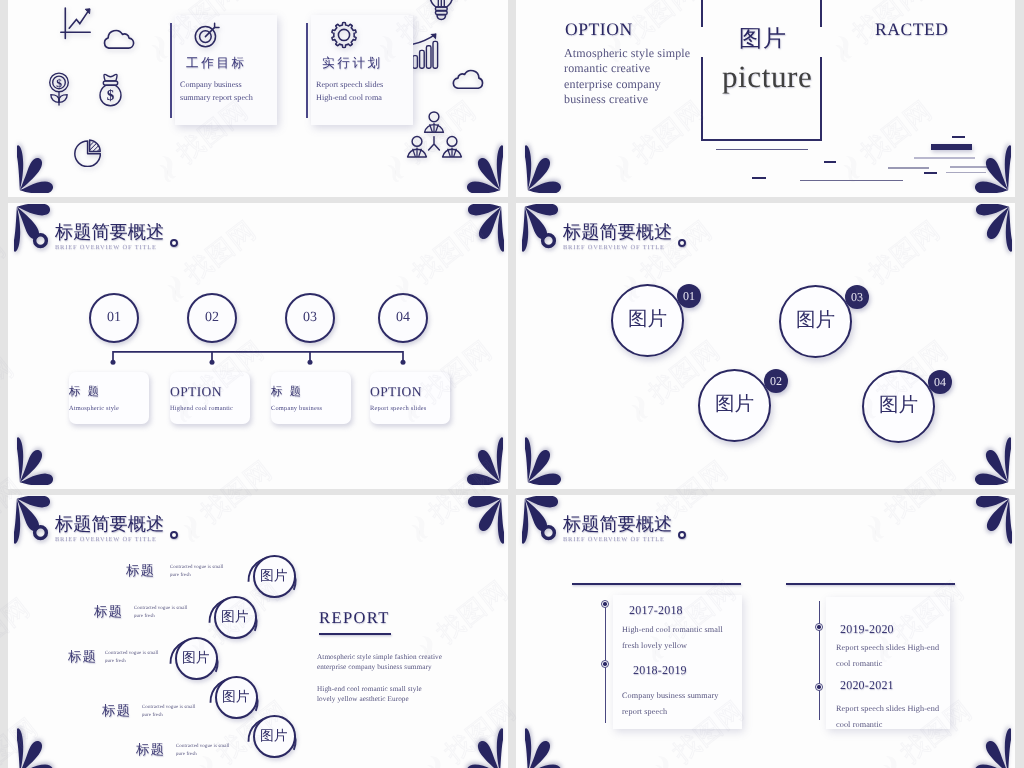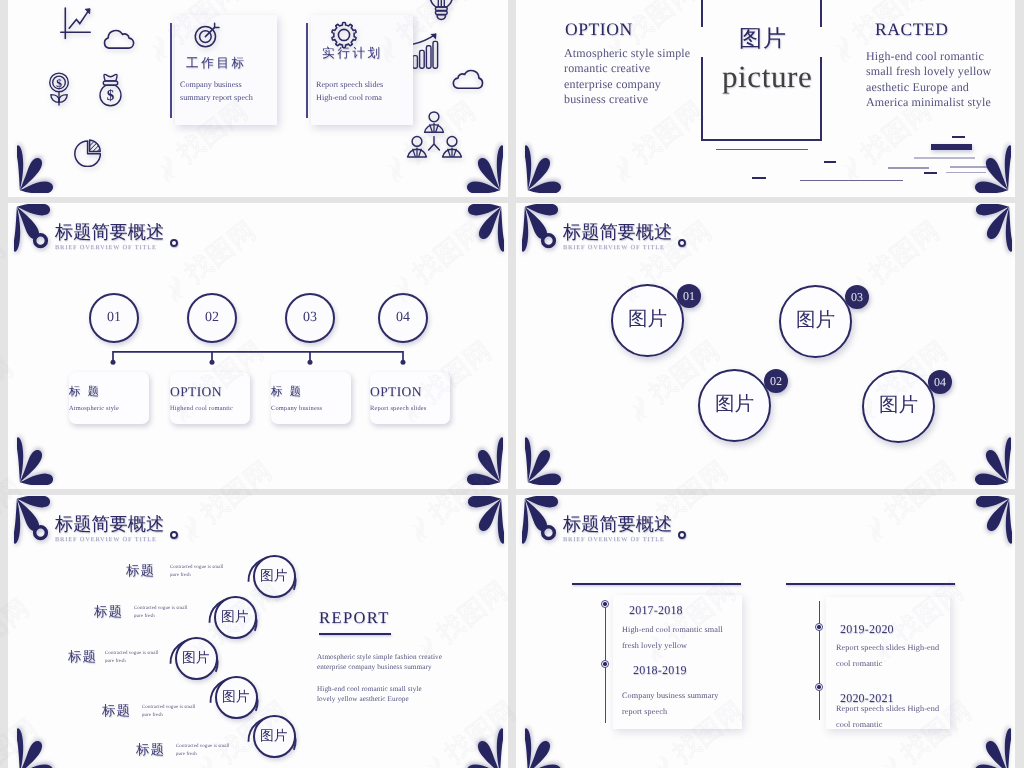--- a/index.html
+++ b/index.html
@@ -232,21 +232,21 @@
       <div class="s1cn" style="left:178.0px;top:143.0px">工作目标</div>
       <div class="s1en" style="left:172.0px;top:166.0px"><span>Company business</span><br><span>summary report spech</span></div>
       <div class="s1bar" style="left:298.0px;top:111.0px;height:95.0px"></div>
       <div class="s1card" style="left:303.0px;top:103.0px;width:102.0px;height:110.0px"></div>
       <div class="ico" style="left:322.0px;top:109.0px;width:28px;height:28px">
           <svg width="28" height="28" viewBox="0 0 28 28" fill="none" stroke="#2b2860" stroke-width="1.55" stroke-linejoin="round">
             <path d="M 12.47 3.92 Q 12.37 1.83 12.68 1.67 A 12.40 12.40 0 0 1 15.32 1.67 Q 15.63 1.83 15.53 3.92 A 10.20 10.20 0 0 1 18.69 4.94 Q 19.83 3.20 20.18 3.25 A 12.40 12.40 0 0 1 22.32 4.80 Q 22.47 5.11 21.17 6.74 A 10.20 10.20 0 0 1 23.12 9.43 Q 25.07 8.69 25.32 8.93 A 12.40 12.40 0 0 1 26.13 11.45 Q 26.08 11.79 24.06 12.34 A 10.20 10.20 0 0 1 24.06 15.66 Q 26.08 16.21 26.13 16.55 A 12.40 12.40 0 0 1 25.32 19.07 Q 25.07 19.31 23.12 18.57 A 10.20 10.20 0 0 1 21.17 21.26 Q 22.47 22.89 22.32 23.20 A 12.40 12.40 0 0 1 20.18 24.75 Q 19.83 24.80 18.69 23.06 A 10.20 10.20 0 0 1 15.53 24.08 Q 15.63 26.17 15.32 26.33 A 12.40 12.40 0 0 1 12.68 26.33 Q 12.37 26.17 12.47 24.08 A 10.20 10.20 0 0 1 9.31 23.06 Q 8.17 24.80 7.82 24.75 A 12.40 12.40 0 0 1 5.68 23.20 Q 5.53 22.89 6.83 21.26 A 10.20 10.20 0 0 1 4.88 18.57 Q 2.93 19.31 2.68 19.07 A 12.40 12.40 0 0 1 1.87 16.55 Q 1.92 16.21 3.94 15.66 A 10.20 10.20 0 0 1 3.94 12.34 Q 1.92 11.79 1.87 11.45 A 12.40 12.40 0 0 1 2.68 8.93 Q 2.93 8.69 4.88 9.43 A 10.20 10.20 0 0 1 6.83 6.74 Q 5.53 5.11 5.68 4.80 A 12.40 12.40 0 0 1 7.82 3.25 Q 8.17 3.20 9.31 4.94 Z"></path>
             <circle cx="14" cy="14" r="5.6"></circle>
           </svg>
         </div>
-      <div class="s1cn" style="left:314.0px;top:133px">实行计划</div>
+      <div class="s1cn" style="left:314.0px;top:143.0px">实行计划</div>
       <div class="s1en" style="left:308.0px;top:166.0px"><span>Report speech slides</span><br><span>High-end cool roma</span></div>
 
       <div class="orn bl">
           <svg width="53" height="53" viewBox="0 0 48 48" fill="#272560">
             <path d="M2.6 2.6 C 11 -0.3, 22.5 -2.0, 28.8 0.3 C 33.8 2.2, 33.8 7.8, 29.6 9.6 C 25.0 11.6, 16.6 9.2, 10.8 6.4 C 6.8 4.5, 3.8 3.2, 2.6 2.6 Z"></path>
             <path d="M2.6 2.6 C 8.2 7.2, 15.4 13.6, 19.6 19.2 C 24.0 25.0, 23.6 30.6, 19.4 31.6 C 15.2 32.6, 12.0 27.6, 9.6 20.6 C 7.2 13.4, 3.8 5.8, 2.6 2.6 Z"></path>
             <path d="M2.6 2.6 C 4.4 9.4, 5.8 18.8, 5.6 27.0 C 5.4 35.6, 3.8 41.8, 1.5 43.0 C -0.8 44.2, -1.3 39.4, 0.2 31.6 C 1.6 24.0, 2.2 8.4, 2.6 2.6 Z"></path>
           </svg>
         </div>
       <div class="orn br">
@@ -267,21 +267,20 @@
       <div class="dl" style="left:436.0px;top:224.0px;width:13.0px;height:2.4px;background:#2b2863"></div>
       <div class="dl" style="left:398.0px;top:245.0px;width:61.0px;height:1.5px;background:#b9b8ce"></div>
       <div class="dl" style="left:372.0px;top:255.0px;width:41.0px;height:1.5px;background:#9a99b4"></div>
       <div class="dl" style="left:434.0px;top:254.0px;width:37.0px;height:1.5px;background:#a9a8c0"></div>
       <div class="dl" style="left:408.0px;top:260.0px;width:13.0px;height:2.4px;background:#2b2863"></div>
       <div class="dl" style="left:430.0px;top:259.5px;width:40.0px;height:1.5px;background:#a9a8c0"></div>
       <div class="dl" style="left:415.0px;top:232.0px;width:41.0px;height:6px;background:#2b2863;box-shadow:1px 2px 4px rgba(90,90,140,.35)"></div>
       <div class="s2h" style="left:49.0px;top:106.5px">OPTION</div>
       <div class="s2p" style="left:48.0px;top:134.0px"><span>Atmospheric style simple</span><br><span>romantic creative</span><br><span>enterprise company</span><br><span>business creative</span></div>
       <div class="s2h" style="left:359.0px;top:106.5px">RACTED</div>
-      <div class="s2p" style="left:350.0px;top:137.0px"><span>High-end cool romantic</span><br><span>small fresh lovely yellow</span><br><span>aesthetic Europe and</span><br><span>America minimalist style</span></div>
       <div class="s2frame" style="left:185.0px;top:28.0px;width:121.0px;height:201.0px"></div>
       <div class="s2gap" style="left:182.0px;top:115.0px;width:130.0px;height:30.0px"></div>
       <div class="s2cn" style="left:222.5px;top:111.0px">图片</div>
       <div class="s2en" style="left:206.0px;top:147.0px">picture</div>
       <div class="orn bl">
           <svg width="53" height="53" viewBox="0 0 48 48" fill="#272560">
             <path d="M2.6 2.6 C 11 -0.3, 22.5 -2.0, 28.8 0.3 C 33.8 2.2, 33.8 7.8, 29.6 9.6 C 25.0 11.6, 16.6 9.2, 10.8 6.4 C 6.8 4.5, 3.8 3.2, 2.6 2.6 Z"></path>
             <path d="M2.6 2.6 C 8.2 7.2, 15.4 13.6, 19.6 19.2 C 24.0 25.0, 23.6 30.6, 19.4 31.6 C 15.2 32.6, 12.0 27.6, 9.6 20.6 C 7.2 13.4, 3.8 5.8, 2.6 2.6 Z"></path>
             <path d="M2.6 2.6 C 4.4 9.4, 5.8 18.8, 5.6 27.0 C 5.4 35.6, 3.8 41.8, 1.5 43.0 C -0.8 44.2, -1.3 39.4, 0.2 31.6 C 1.6 24.0, 2.2 8.4, 2.6 2.6 Z"></path>
           </svg>
@@ -529,21 +528,21 @@
       <div class="s6vline" style="left:303.0px;top:106.0px;height:119.0px"></div>
       <div class="s6card" style="left:310.0px;top:102.0px;width:124.0px;height:132.0px"></div>
       <div class="s6dot" style="left:299.0px;top:128.0px">
           <i></i>
         </div>
       <div class="s6dot" style="left:299.0px;top:188.0px">
           <i></i>
         </div>
       <div class="s6year" style="left:324.0px;top:127.0px">2019-2020</div>
       <div class="s6txt" style="left:320.0px;top:145.0px"><span>Report speech slides High-end</span><br><span>cool romantic</span></div>
-      <div class="s6year" style="left:324.0px;top:196px">2020-2021</div>
+      <div class="s6year" style="left:324.0px;top:183px">2020-2021</div>
       <div class="s6txt" style="left:320.0px;top:206.0px"><span>Report speech slides High-end</span><br><span>cool romantic</span></div>
       <div class="orn tl">
           <svg width="53" height="53" viewBox="0 0 48 48" fill="#272560">
             <path d="M2.6 2.6 C 11 -0.3, 22.5 -2.0, 28.8 0.3 C 33.8 2.2, 33.8 7.8, 29.6 9.6 C 25.0 11.6, 16.6 9.2, 10.8 6.4 C 6.8 4.5, 3.8 3.2, 2.6 2.6 Z"></path>
             <path d="M2.6 2.6 C 8.2 7.2, 15.4 13.6, 19.6 19.2 C 24.0 25.0, 23.6 30.6, 19.4 31.6 C 15.2 32.6, 12.0 27.6, 9.6 20.6 C 7.2 13.4, 3.8 5.8, 2.6 2.6 Z"></path>
             <path d="M2.6 2.6 C 4.4 9.4, 5.8 18.8, 5.6 27.0 C 5.4 35.6, 3.8 41.8, 1.5 43.0 C -0.8 44.2, -1.3 39.4, 0.2 31.6 C 1.6 24.0, 2.2 8.4, 2.6 2.6 Z"></path>
             <circle cx="24.0" cy="33.2" r="5.3" fill="none" stroke="#272560" stroke-width="3.1"></circle>
           </svg>
         </div>
       <div class="orn tr">

